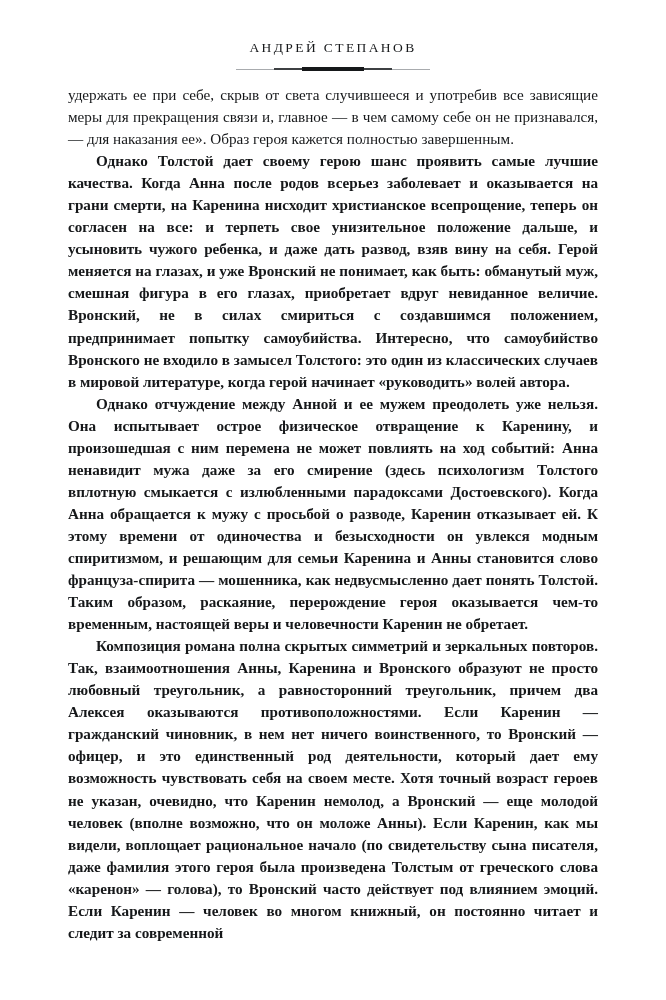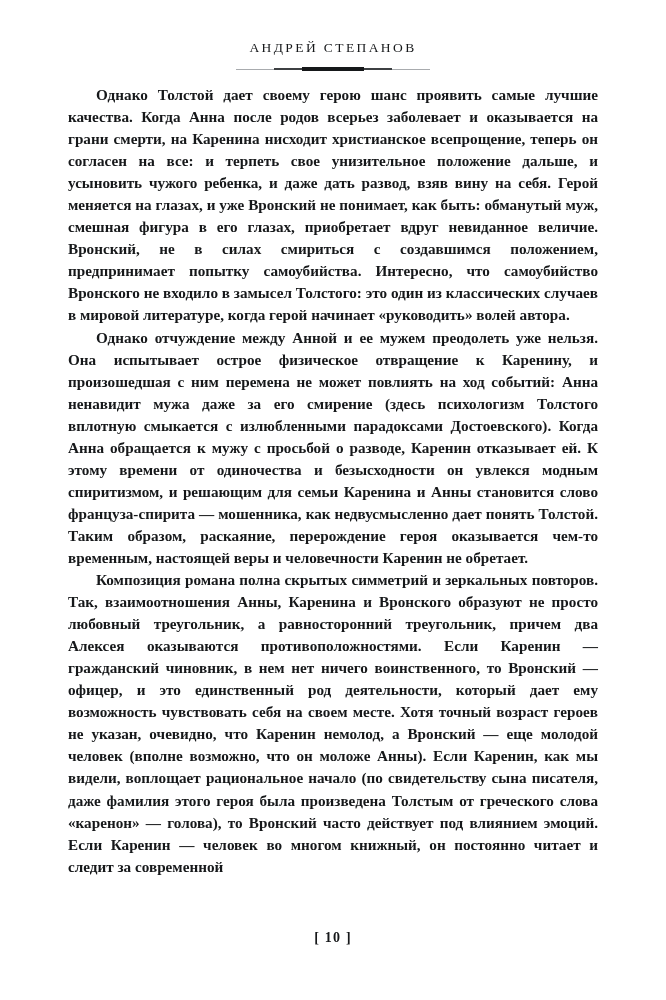--- a/index.html
+++ b/index.html
@@ -120,22 +120,20 @@
 
   <div class="head-rule">
     <span class="seg seg-thin"></span>
     <span class="seg seg-mid"></span>
     <span class="seg seg-core"></span>
     <span class="seg seg-mid"></span>
     <span class="seg seg-thin"></span>
   </div>
 
   <div class="textblock">
+    <p class="para">удержать ее при себе, скрыв от света случившееся и употребив все зависящие меры для прекращения связи и, главное — в чем самому себе он не признавался, — для наказания ее». Образ героя кажется полностью завершенным.</p>
     <p class="para indent">Однако Толстой дает своему герою шанс проявить самые лучшие качества. Когда Анна после родов всерьез заболевает и оказывается на грани смерти, на Каренина нисходит христианское всепрощение, теперь он согласен на все: и терпеть свое унизительное положение дальше, и усыновить чужого ребенка, и даже дать развод, взяв вину на себя. Герой меняется на глазах, и уже Вронский не понимает, как быть: обманутый муж, смешная фигура в его глазах, приобретает вдруг невиданное величие. Вронский, не в силах смириться с создавшимся положением, предпринимает попытку самоубийства. Интересно, что самоубийство Вронского не входило в замысел Толстого: это один из классических случаев в мировой литературе, когда герой начинает «руководить» волей автора.</p>
     <p class="para indent">Однако отчуждение между Анной и ее мужем преодолеть уже нельзя. Она испытывает острое физическое отвращение к Каренину, и произошедшая с ним перемена не может повлиять на ход событий: Анна ненавидит мужа даже за его смирение (здесь психологизм Толстого вплотную смыкается с излюбленными парадоксами Достоевского). Когда Анна обращается к мужу с просьбой о разводе, Каренин отказывает ей. К этому времени от одиночества и безысходности он увлекся модным спиритизмом, и решающим для семьи Каренина и Анны становится слово француза-спирита — мошенника, как недвусмысленно дает понять Толстой. Таким образом, раскаяние, перерождение героя оказывается чем-то временным, настоящей веры и человечности Каренин не обретает.</p>
     <p class="para indent">Композиция романа полна скрытых симметрий и зеркальных повторов. Так, взаимоотношения Анны, Каренина и Вронского образуют не просто любовный треугольник, а равносторонний треугольник, причем два Алексея оказываются противоположностями. Если Каренин — гражданский чиновник, в нем нет ничего воинственного, то Вронский — офицер, и это единственный род деятельности, который дает ему возможность чувствовать себя на своем месте. Хотя точный возраст героев не указан, очевидно, что Каренин немолод, а Вронский — еще молодой человек (вполне возможно, что он моложе Анны). Если Каренин, как мы видели, воплощает рациональное начало (по свидетельству сына писателя, даже фамилия этого героя была произведена Толстым от греческого слова «каренон» — голова), то Вронский часто действует под влиянием эмоций. Если Каренин — человек во многом книжный, он постоянно читает и следит за современной</p>
   </div>
 
-  <div class="folio">
-    <span class="folio-text">[ 10 ]</span>
-  </div>
 
 </div>
 
 </body></html>

